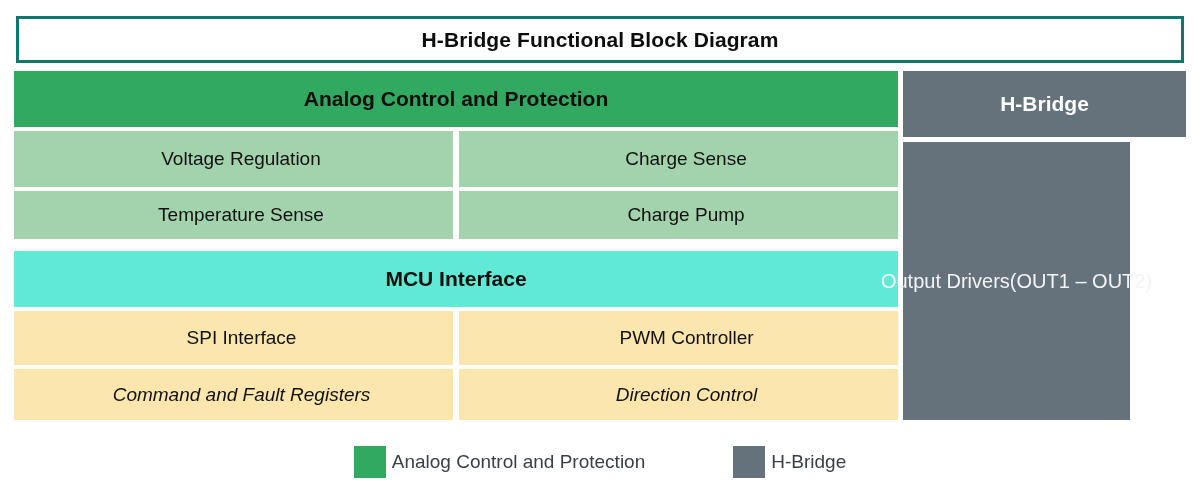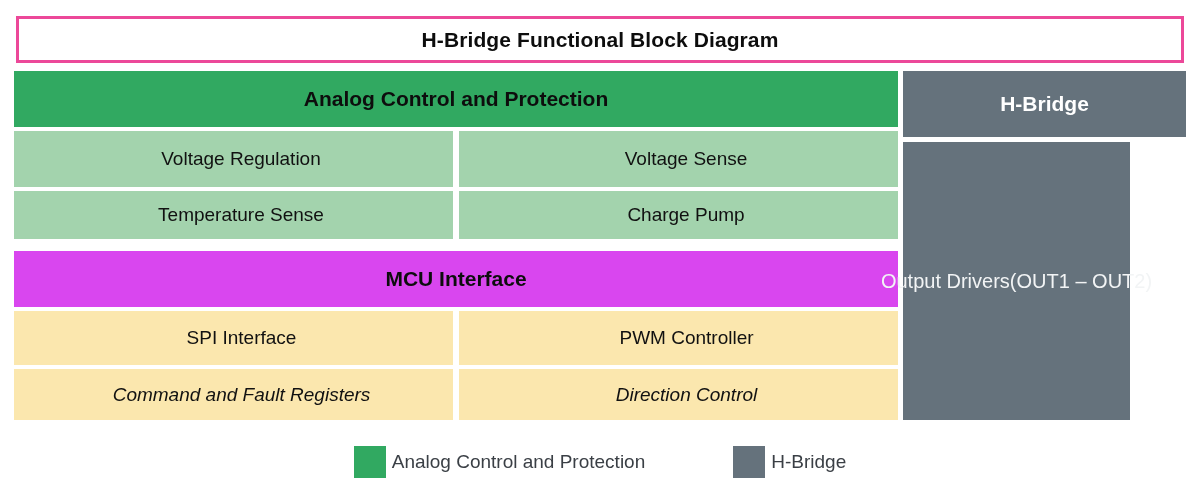--- a/index.html
+++ b/index.html
@@ -25,21 +25,21 @@
   }
 
   
   .title-bar {
     position: absolute;
     left: 16px;
     top: 16px;
     width: 1168px;
     height: 47px;
     background: #ffffff;
-    border: 3px solid #ec4899;
+    border: 3px solid #0f766e;
     display: flex;
     align-items: center;
     justify-content: center;
   }
   .title-text {
     font-size: 21px;
     font-weight: bold;
     color: #0d0d0d;
     letter-spacing: 0.1px;
     white-space: nowrap;
@@ -101,21 +101,21 @@
   .row-analog-b      { top: 120px; height: 48px; }
   .row-mcu-header    { top: 180px; height: 56px; }
   .row-mcu-a         { top: 240px; height: 54px; }
   .row-mcu-b         { top: 298px; height: 51px; font-style: italic; }
 
   .band > .cell { height: 100%; }
 
   
   .c-green-dark  { background: #31a961; }
   .c-green-light { background: #a3d3ad; padding-left: 15px; }
-  .c-gold        { background: #d946ef; }
+  .c-gold        { background: #5eead4; }
   .c-yellow-pale { background: #fbe7ae; padding-left: 16px; }
   .c-slate       { background: #65727c; }
 
   
   .right-col {
     position: absolute;
     left: 903px;
     top: 0;
     width: 283px;
     height: 349px;
@@ -199,21 +199,21 @@
         <div class="cell full c-green-dark">
           <span class="hdr-text">Analog Control and Protection</span>
         </div>
       </div>
 
       <div class="band row-analog-a">
         <div class="cell half c-green-light">
           <span class="sub-text">Voltage Regulation</span>
         </div>
         <div class="cell half c-green-light">
-          <span class="sub-text">Voltage Sense</span>
+          <span class="sub-text">Charge Sense</span>
         </div>
       </div>
 
       <div class="band row-analog-b">
         <div class="cell half c-green-light">
           <span class="sub-text">Temperature Sense</span>
         </div>
         <div class="cell half c-green-light">
           <span class="sub-text">Charge Pump</span>
         </div>

